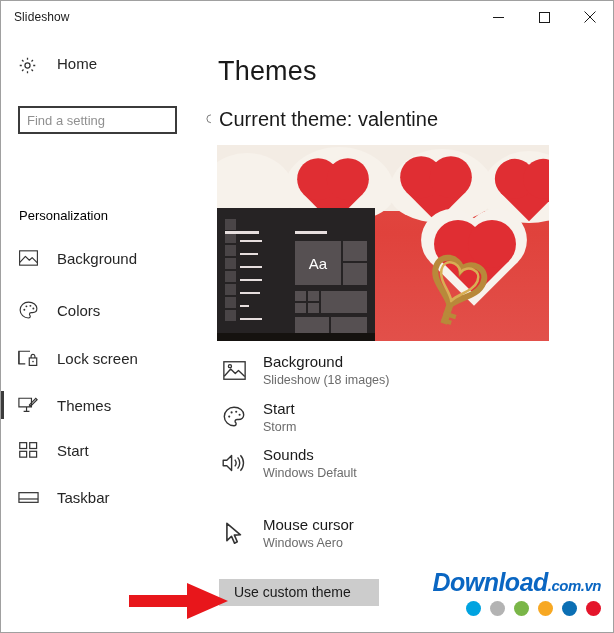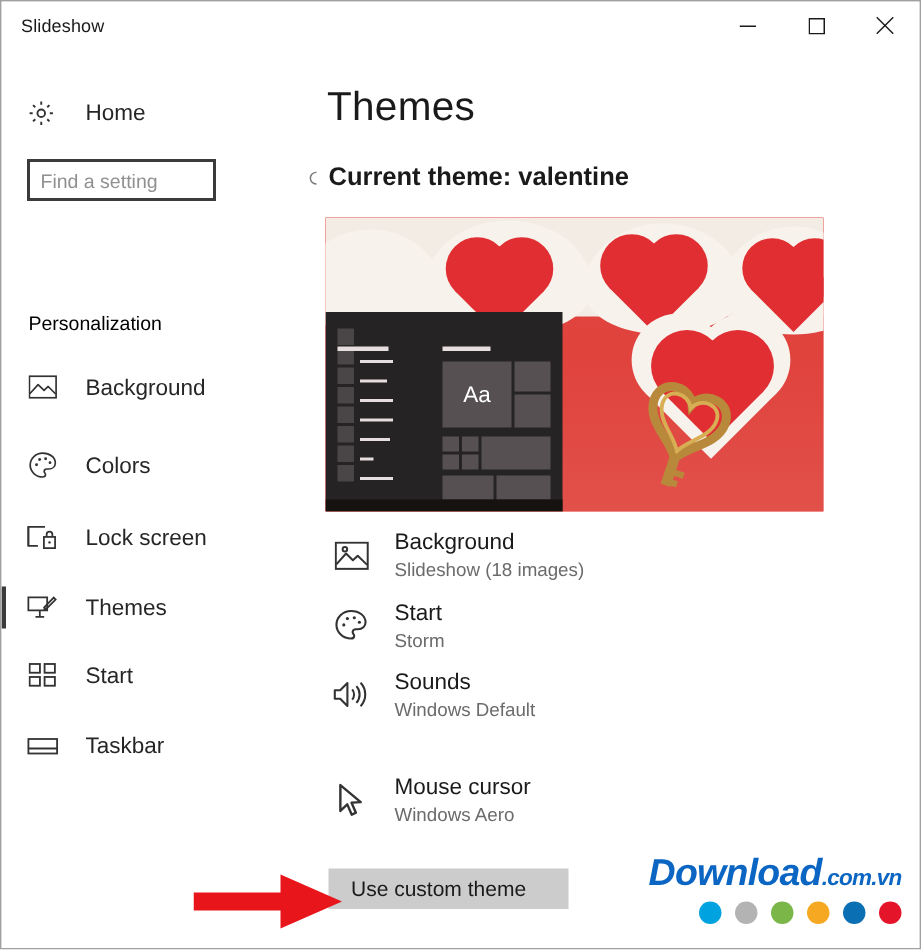--- a/index.html
+++ b/index.html
@@ -56,33 +56,33 @@
     left: 0; top: 32px;
     width: 210px;
     height: 599px;
     background: #ffffff;
   }
 
   #home-row {
     position: absolute;
     left: 0; top: 22px;
     width: 210px; height: 40px;
-    display: flex; align-items: center;
+    display: flex; 
   }
   #home-icon { margin-left: 16px; width: 20px; height: 20px; display:flex; align-items:center; justify-content:center; }
   #home-label {
     margin-left: 20px;
     font-size: 15px;
     color: #262626;
   }
 
   #search-box {
     position: absolute;
     left: 17px; top: 73px;
-    width: 126px; height: 28px;
+    width: 159px; height: 28px;
     border: 2px solid #3b3b3b;
     background: #ffffff;
     display: flex; align-items: center;
   }
   #search-caret {
     width: 1px; height: 15px;
     background: #2b2b2b;
     margin-left: 6px;
   }
   #search-input {
@@ -142,23 +142,22 @@
     left: 7px; top: 23px;
     font-size: 27px;
     font-weight: 400;
     color: #1a1a1a;
     letter-spacing: .2px;
   }
 
   #current-theme {
     position: absolute;
     left: 8px; top: 75px;
-    font-size: 17px;
+    font-size: 20px;
     color: #1a1a1a;
-    font-weight: bold;
   }
 
   
   #theme-preview {
     position: absolute;
     left: 6px; top: 112px;
     width: 332px; height: 196px;
     overflow: hidden;
     background: #e8473f;
   }

